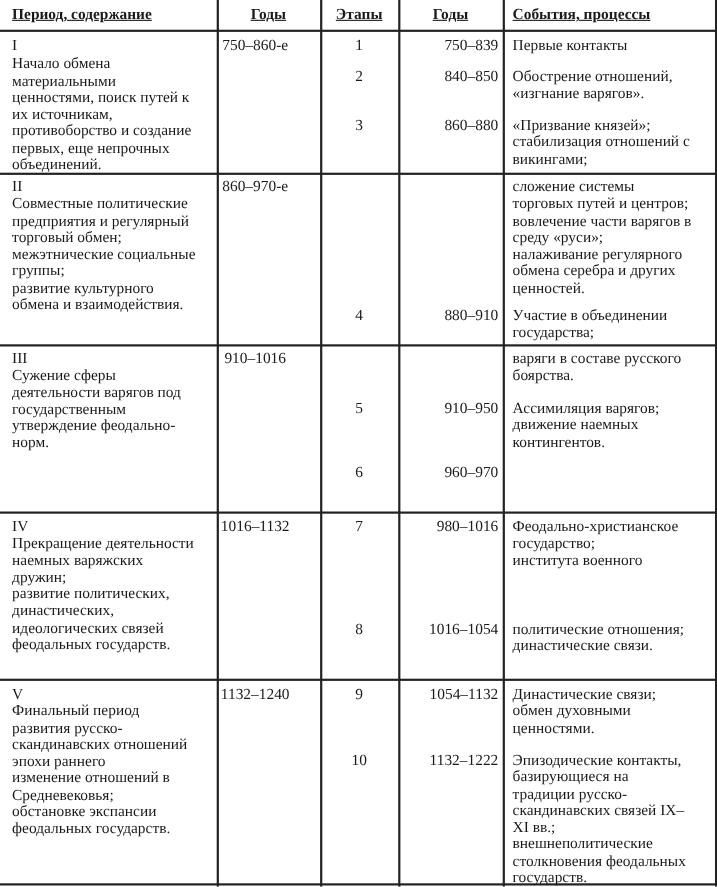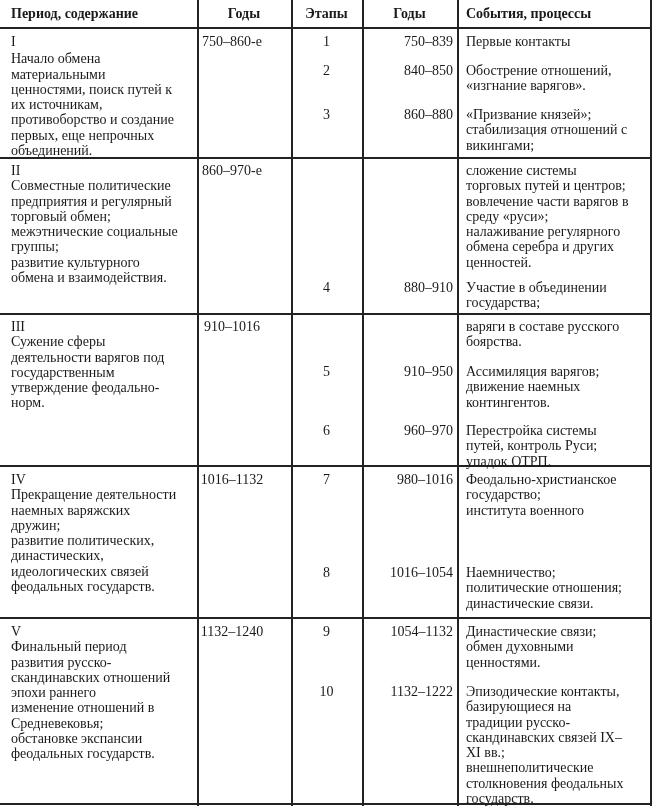--- a/index.html
+++ b/index.html
@@ -1,21 +1,21 @@
 <!DOCTYPE html>
 <html><head>
 <meta charset="utf-8">
 <style>
   html, body { margin: 0; padding: 0; background: #ffffff; }
   body { width: 652px; height: 806px; overflow: hidden; position: relative;
          font-family: "Liberation Serif", "DejaVu Serif", serif; color: #1a1a1a; }
   .tbl { position: absolute; left: 0; top: 0; width: 652px; height: 806px; }
   .vline { position: absolute; top: 0; width: 1.5px; background: #222; }
   .hline { position: absolute; left: 0; width: 652px; height: 1.5px; background: #222; }
-  .hdr { position: absolute; top: 6px; font-weight: bold; font-size: 14px; line-height: 16px; white-space: nowrap; }
+  .hdr { position: absolute; top: 6px; font-weight: bold; font-size: 14px; line-height: 16px; white-space: nowrap; text-decoration: underline; }
   .cell { position: absolute; font-size: 14px; line-height: 15.3px; }
   .period { left: 11px; width: 184px; }
   .years { width: 70px; text-align: center; left: 197px; }
   .stage { width: 71px; text-align: center; left: 291px; }
   .syears { width: 95px; text-align: right; left: 358px; }
   .event { left: 466px; width: 184px; }
   .lines span { display: block; }
 </style>
 </head>
 <body>
@@ -112,25 +112,20 @@
   </div>
   <div class="cell stage" style="top:364px">5</div>
   <div class="cell syears" style="top:364px">910–950</div>
   <div class="cell event lines" style="top:364px">
     <span>Ассимиляция варягов;</span>
     <span>движение наемных</span>
     <span>контингентов.</span>
   </div>
   <div class="cell stage" style="top:423px">6</div>
   <div class="cell syears" style="top:423px">960–970</div>
-  <div class="cell event lines" style="top:423px">
-    <span>Перестройка системы</span>
-    <span>путей, контроль Руси;</span>
-    <span>упадок ОТРП.</span>
-  </div>
 
   <div class="cell period lines" style="top:472px">
     <span>IV</span>
     <span>Прекращение деятельности</span>
     <span>наемных варяжских</span>
     <span>дружин;</span>
     <span>развитие политических,</span>
     <span>династических,</span>
     <span>идеологических связей</span>
     <span>феодальных государств.</span>
@@ -139,21 +134,20 @@
   <div class="cell stage" style="top:472px">7</div>
   <div class="cell syears" style="top:472px">980–1016</div>
   <div class="cell event lines" style="top:472px">
     <span>Феодально-христианское</span>
     <span>государство;</span>
     <span>института военного</span>
   </div>
   <div class="cell stage" style="top:565px">8</div>
   <div class="cell syears" style="top:565px">1016–1054</div>
   <div class="cell event lines" style="top:565px">
-    <span>Наемничество;</span>
     <span>политические отношения;</span>
     <span>династические связи.</span>
   </div>
 
   <div class="cell period lines" style="top:624px">
     <span>V</span>
     <span>Финальный период</span>
     <span>развития русско-</span>
     <span>скандинавских отношений</span>
     <span>эпохи раннего</span>

